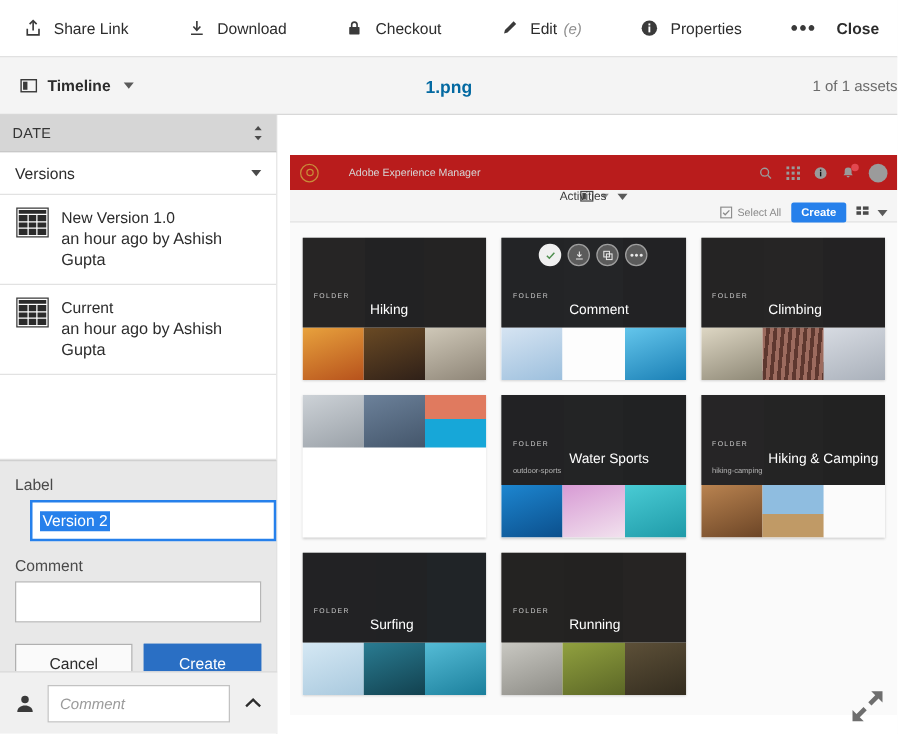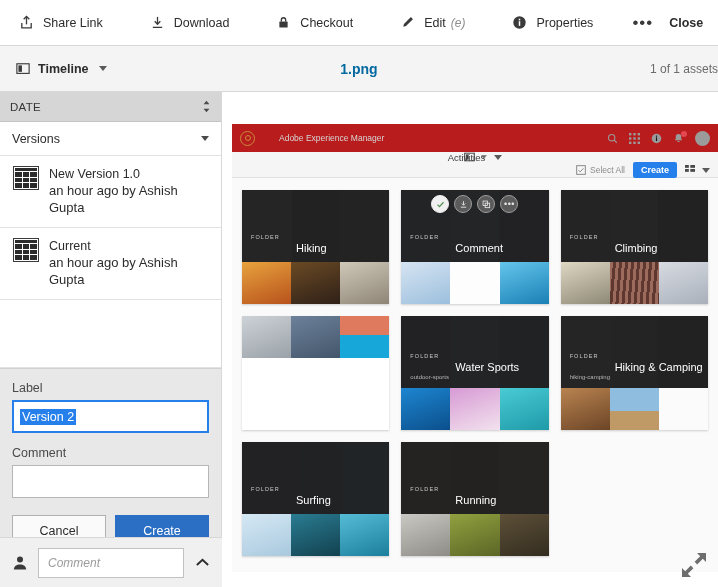--- a/index.html
+++ b/index.html
@@ -133,20 +133,21 @@
   .form-title { font-size: 12.5px; color: #2c2c2c; margin-bottom: 10px; }
   .fld-label { font-size: 12.5px; color: #4a4a4a; margin-bottom: 5px; }
   .txt-input {
     width: 100%; height: 33px;
     background: #fff;
     border: 2px solid #2680eb;
     display: flex; align-items: center;
     padding: 0 6px;
     font-size: 12.5px;
     color: #2c2c2c;
+    margin-left: 12px;
   }
   .txt-input .sel { background: #2680eb; color: #fff; padding: 1px 2px; }
   .txt-input2 {
     width: 100%; height: 33px;
     background: #fff;
     border: 1px solid #b6b6b6;
     margin-bottom: 2px;
   }
   .gap { height: 13px; }
   .btn-row { display: flex; gap: 9px; margin-top: 17px; }

